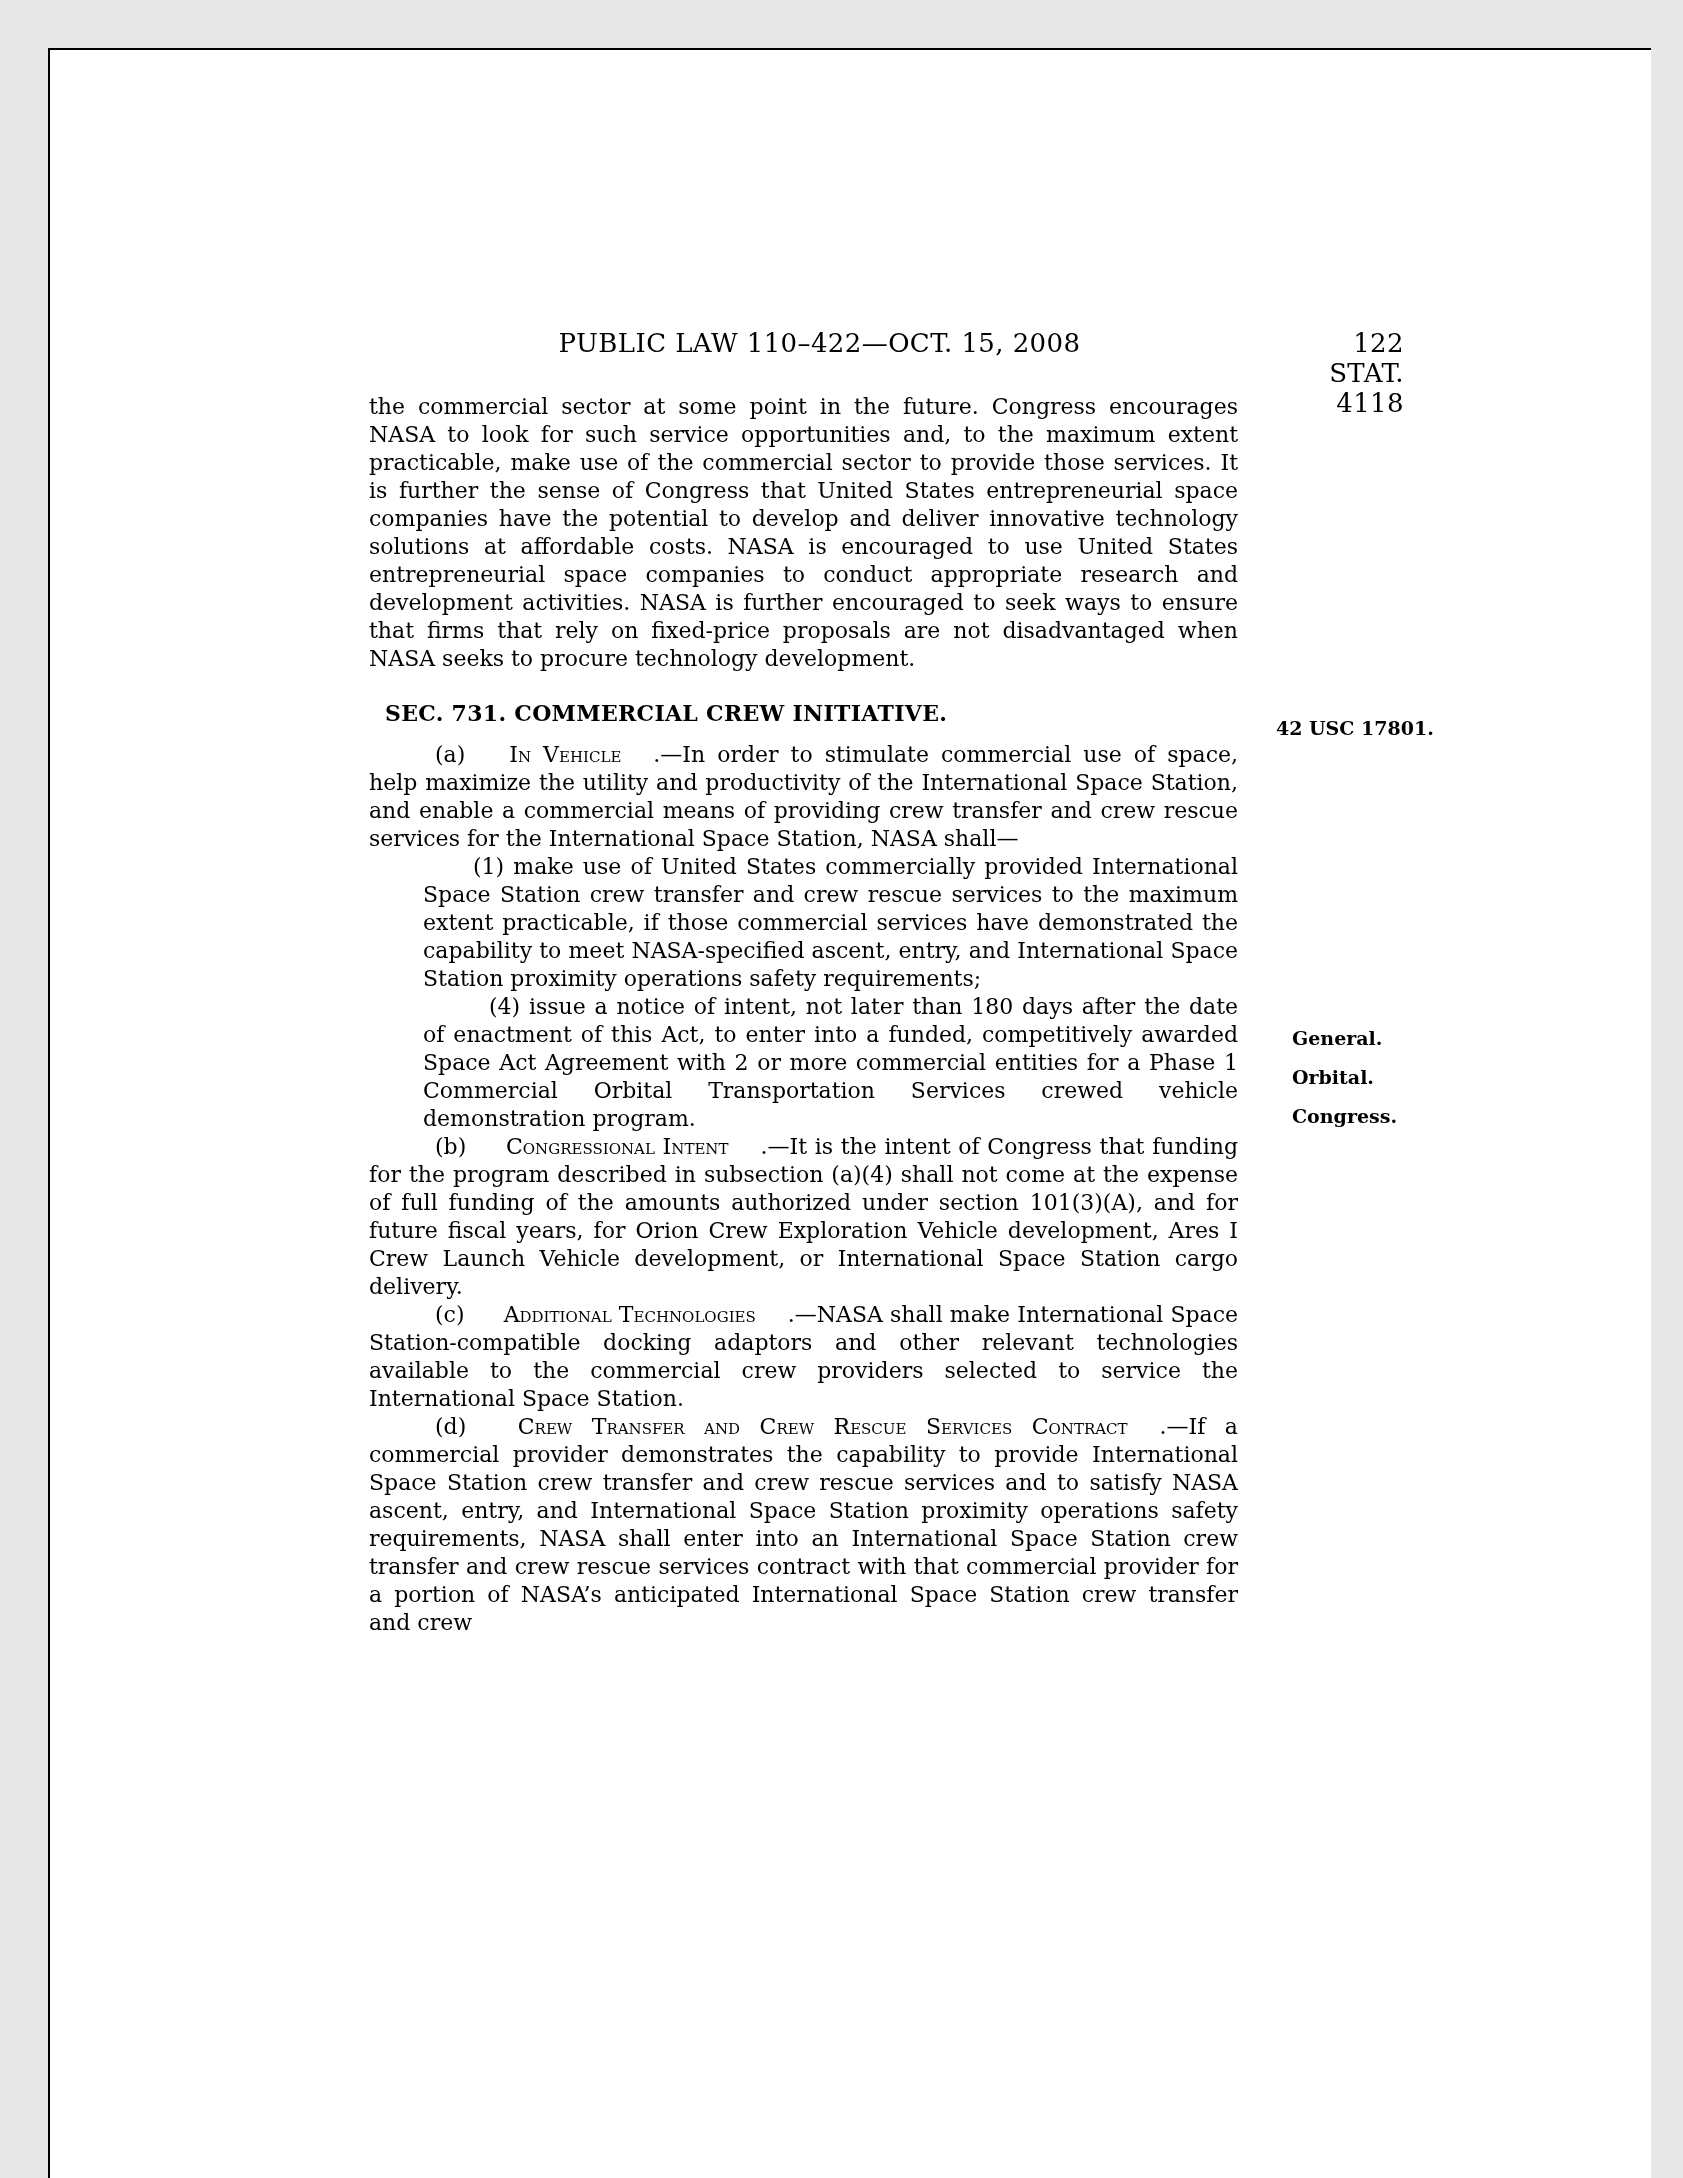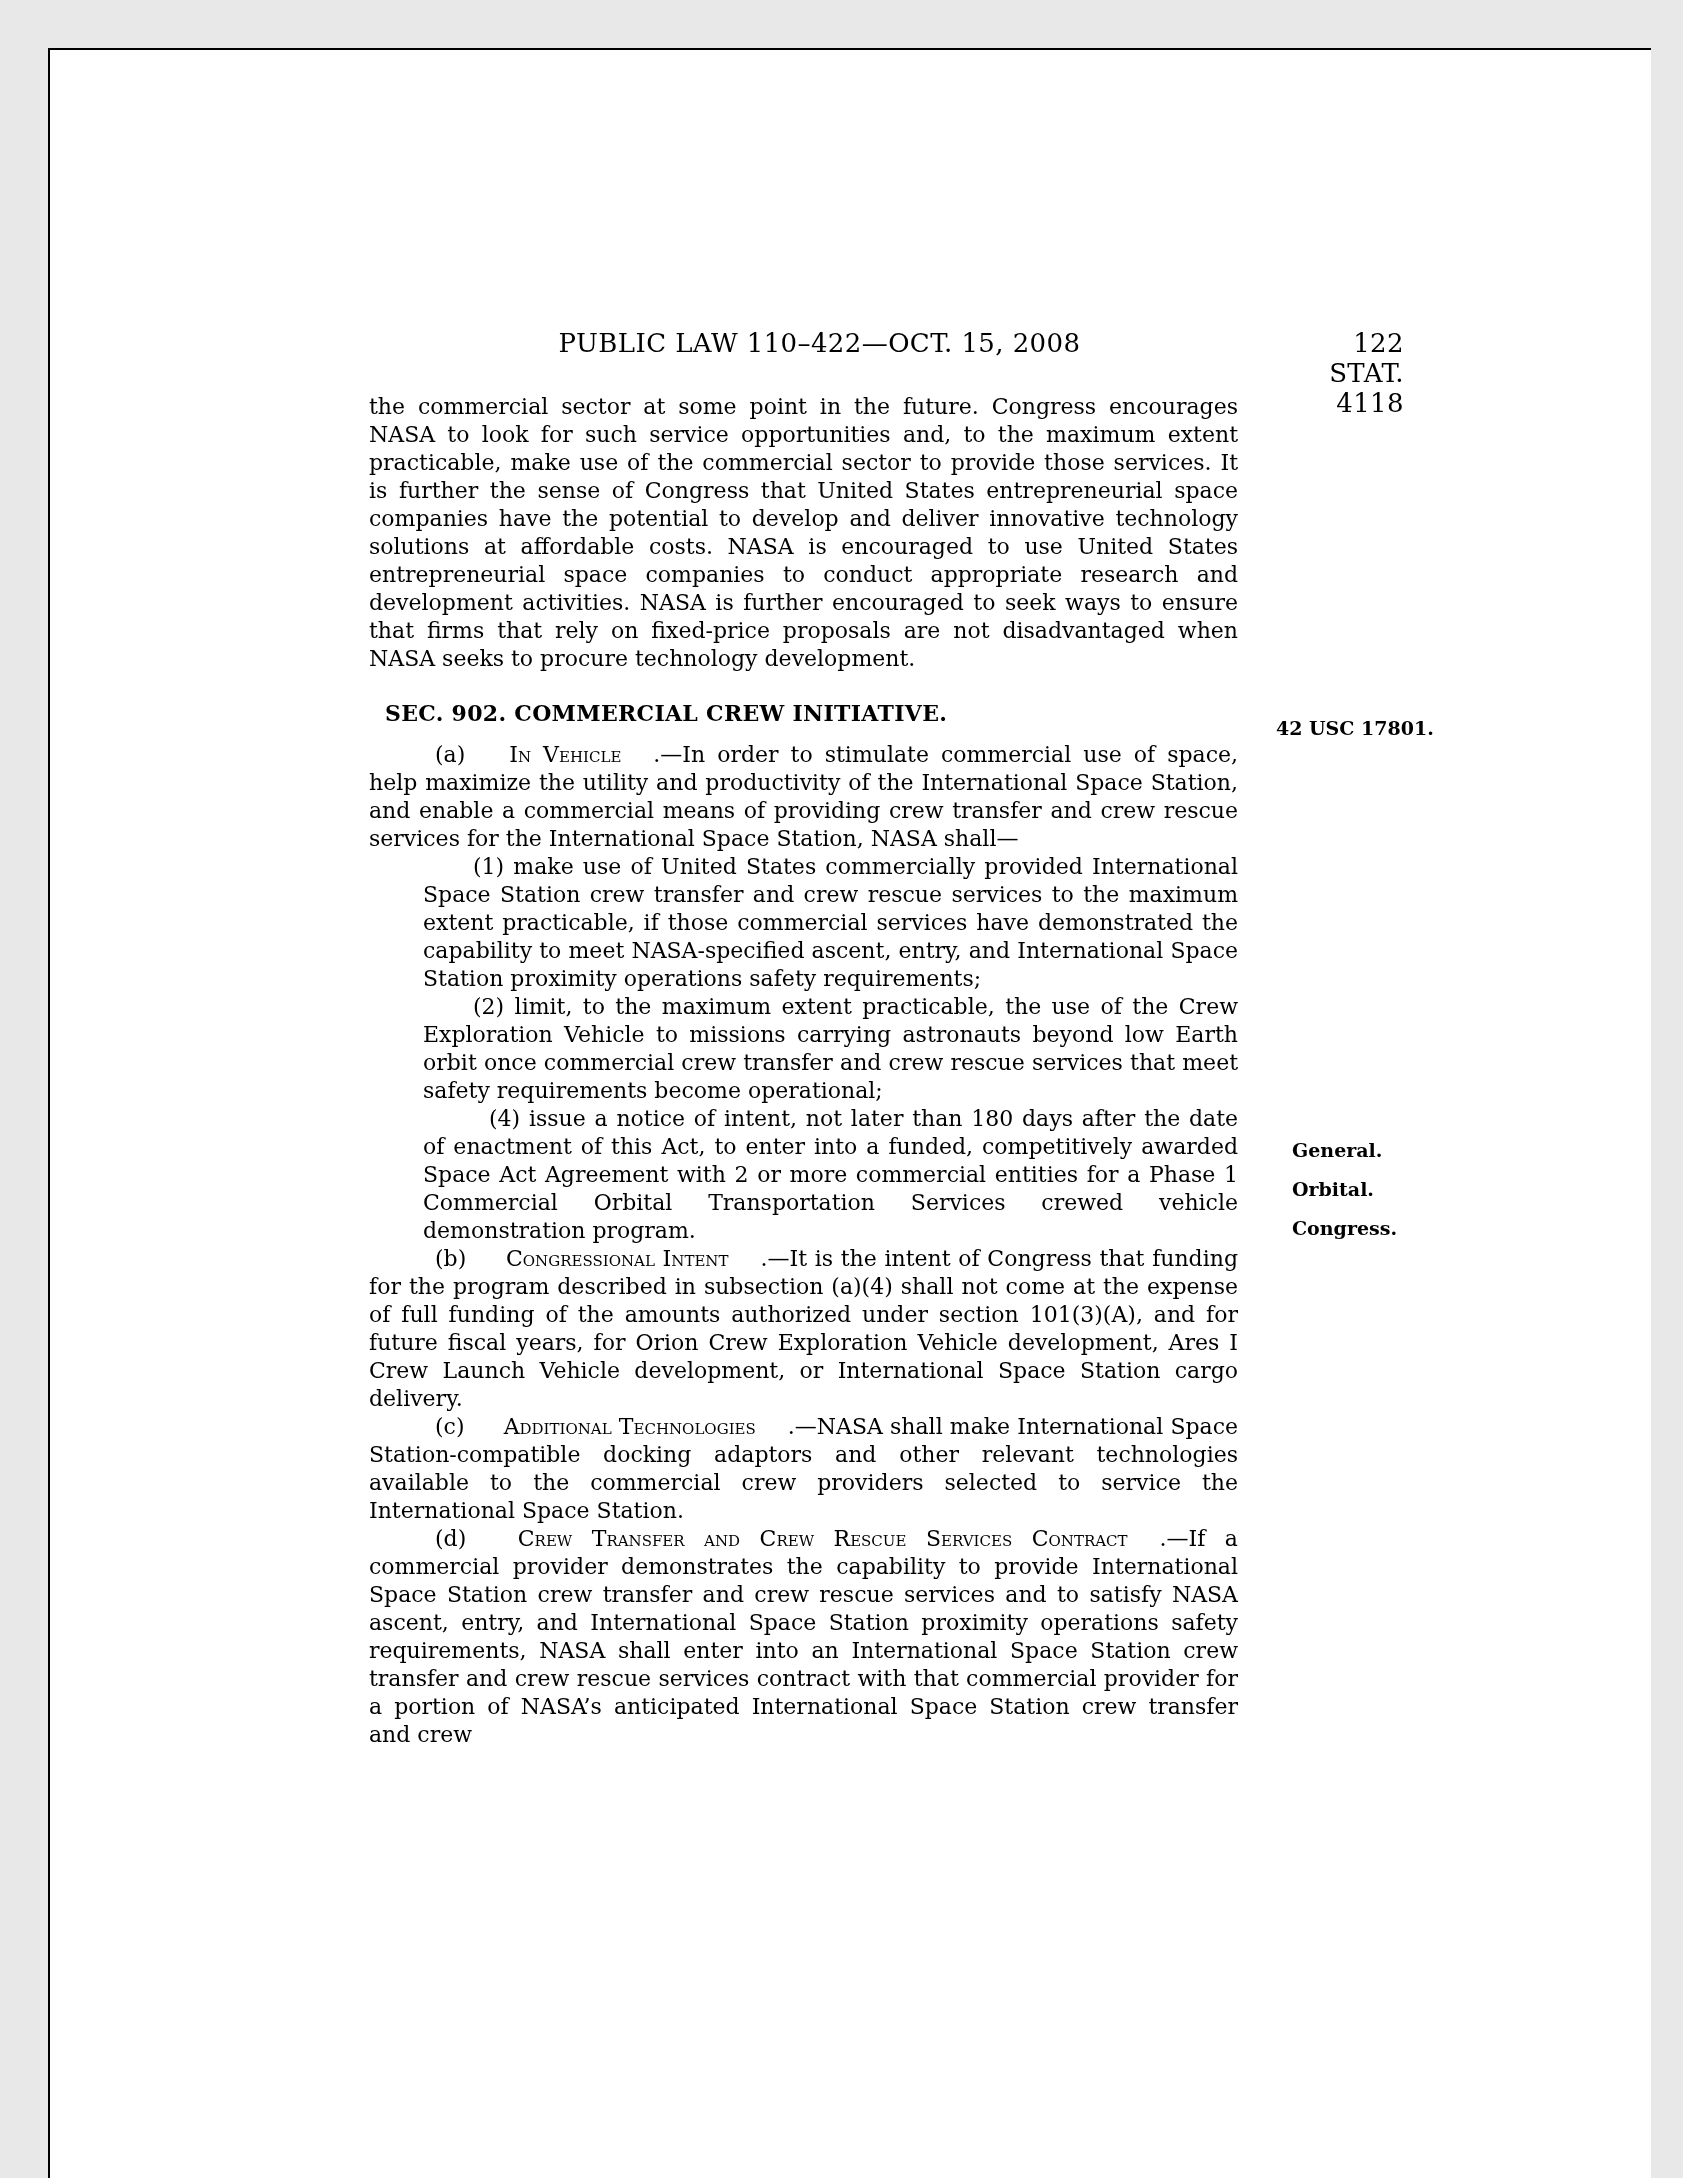--- a/index.html
+++ b/index.html
@@ -81,31 +81,30 @@
   <div class="running-header">
     <div class="hleft">PUBLIC LAW 110–422—OCT. 15, 2008</div>
     <div class="hright">122 STAT. 4118</div>
   </div>
 
   <div class="content">
 
     <p class="rel">the commercial sector at some point in the future. Congress encourages NASA to look for such service opportunities and, to the maximum extent practicable, make use of the commercial sector to provide those services. It is further the sense of Congress that United States entrepreneurial space companies have the potential to develop and deliver innovative technology solutions at affordable costs. NASA is encouraged to use United States entrepreneurial space companies to conduct appropriate research and development activities. NASA is further encouraged to seek ways to ensure that firms that rely on fixed-price proposals are not disadvantaged when NASA seeks to procure technology development.</p>
 
     <h2 class="sec-heading">
-      <span>SEC. 902. COMMERCIAL CREW INITIATIVE.</span>
+      <span>SEC. 731. COMMERCIAL CREW INITIATIVE.</span>
       <span class="margin-note">42 USC 17801.</span>
     </h2>
 
     <p class="indent-first rel">
       <span>(a) </span><span class="sc">In Vehicle</span><span>.—In order to stimulate commercial use of space, help maximize the utility and productivity of the International Space Station, and enable a commercial means of providing crew transfer and crew rescue services for the International Space Station, NASA shall—</span>
     </p>
 
     <p class="sub">(1) make use of United States commercially provided International Space Station crew transfer and crew rescue services to the maximum extent practicable, if those commercial services have demonstrated the capability to meet NASA-specified ascent, entry, and International Space Station proximity operations safety requirements;</p>
 
-    <p class="sub">(2) limit, to the maximum extent practicable, the use of the Crew Exploration Vehicle to missions carrying astronauts beyond low Earth orbit once commercial crew transfer and crew rescue services that meet safety requirements become operational;</p>
 
 
     <p class="sub">
       <span>(4) issue a notice of intent, not later than 180 days after the date of enactment of this Act, to enter into a funded, competitively awarded Space Act Agreement with 2 or more commercial entities for a Phase 1 Commercial Orbital Transportation Services crewed vehicle demonstration program.</span>
       <span class="margin-note">
         <span style="display:block">General.</span>
         <span style="display:block">Orbital.</span>
         <span style="display:block">Congress.</span>
       </span>
     </p>

